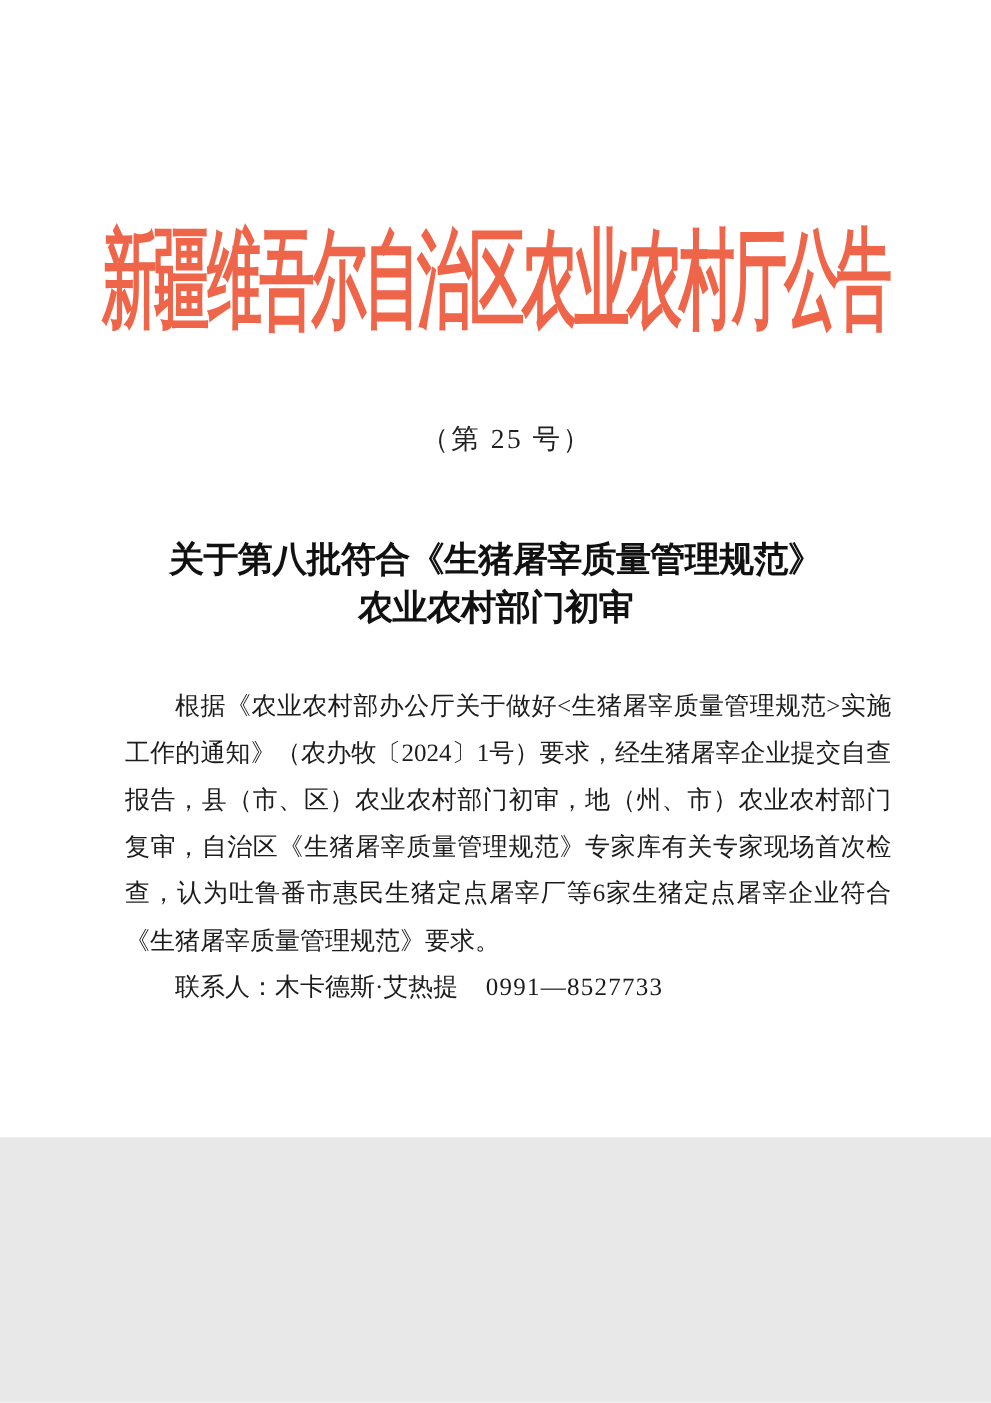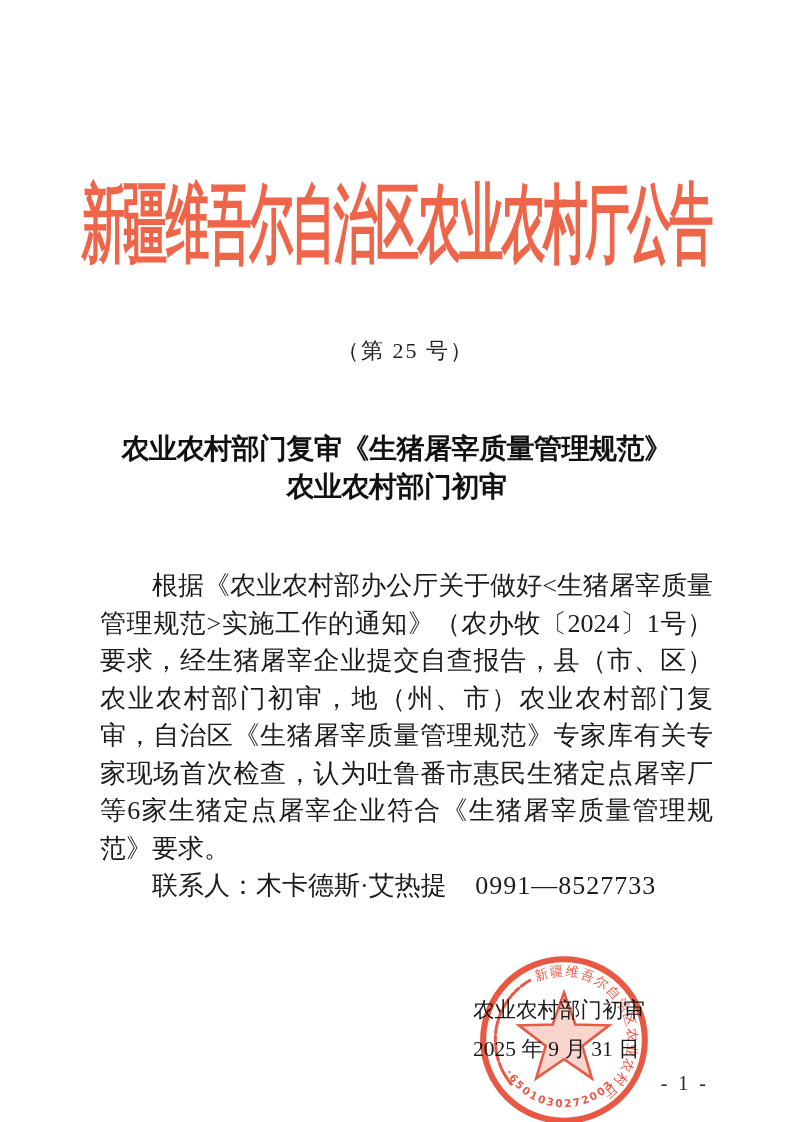--- a/index.html
+++ b/index.html
@@ -1,20 +1,20 @@
 <!DOCTYPE html>
 <html><head>
 <meta charset="utf-8">
 <style>
   * { margin: 0; padding: 0; box-sizing: border-box; }
   html, body { background: #e8e8e8; }
   .page {
     position: relative;
     width: 793px;
-    height: 1122px;
+    height: 910px;
     margin: 0 auto;
     background: #ffffff;
     overflow: hidden;
     font-family: "Liberation Serif", "DejaVu Serif", serif;
     color: #1a1a1a;
   }
 
   
   .masthead {
     position: absolute;
@@ -57,25 +57,24 @@
     letter-spacing: -0.5px;
     color: #111;
   }
 
   
   .body-block {
     position: absolute;
     top: 547px;
     left: 100px;
     width: 613px;
-    font-size: 26px;
+    font-size: 20px;
     line-height: 37.5px;
     text-align: justify;
     color: #1c1c1c;
-    margin-top: 20px;
   }
   .body-block p { text-indent: 2em; }
   .contact-line { text-indent: 2em; }
   .contact-phone { margin-left: 1.1em; letter-spacing: 1px; }
 
   
   .signature {
     position: absolute;
     left: 473px;
     top: 991px;
@@ -111,21 +110,21 @@
 
 <div class="page">
 
   <div class="masthead">
     <span class="masthead-title">新疆维吾尔自治区农业农村厅公告</span>
   </div>
 
   <div class="issue-number">（第 25 号）</div>
 
   <div class="notice-heading">
-    <div>农业农村部门复审《生猪屠宰质量管理规范》</div>
+    <div>关于第八批符合《生猪屠宰质量管理规范》</div>
     <div>农业农村部门初审</div>
   </div>
 
   <div class="body-block">
     <p>根据《农业农村部办公厅关于做好&lt;生猪屠宰质量管理规范&gt;实施工作的通知》（农办牧〔2024〕1号）要求，经生猪屠宰企业提交自查报告，县（市、区）农业农村部门初审，地（州、市）农业农村部门复审，自治区《生猪屠宰质量管理规范》专家库有关专家现场首次检查，认为吐鲁番市惠民生猪定点屠宰厂等6家生猪定点屠宰企业符合《生猪屠宰质量管理规范》要求。</p>
     <div class="contact-line">
       <span>联系人：</span><span>木卡德斯·艾热提</span><span class="contact-phone">0991—8527733</span>
     </div>
   </div>
 

